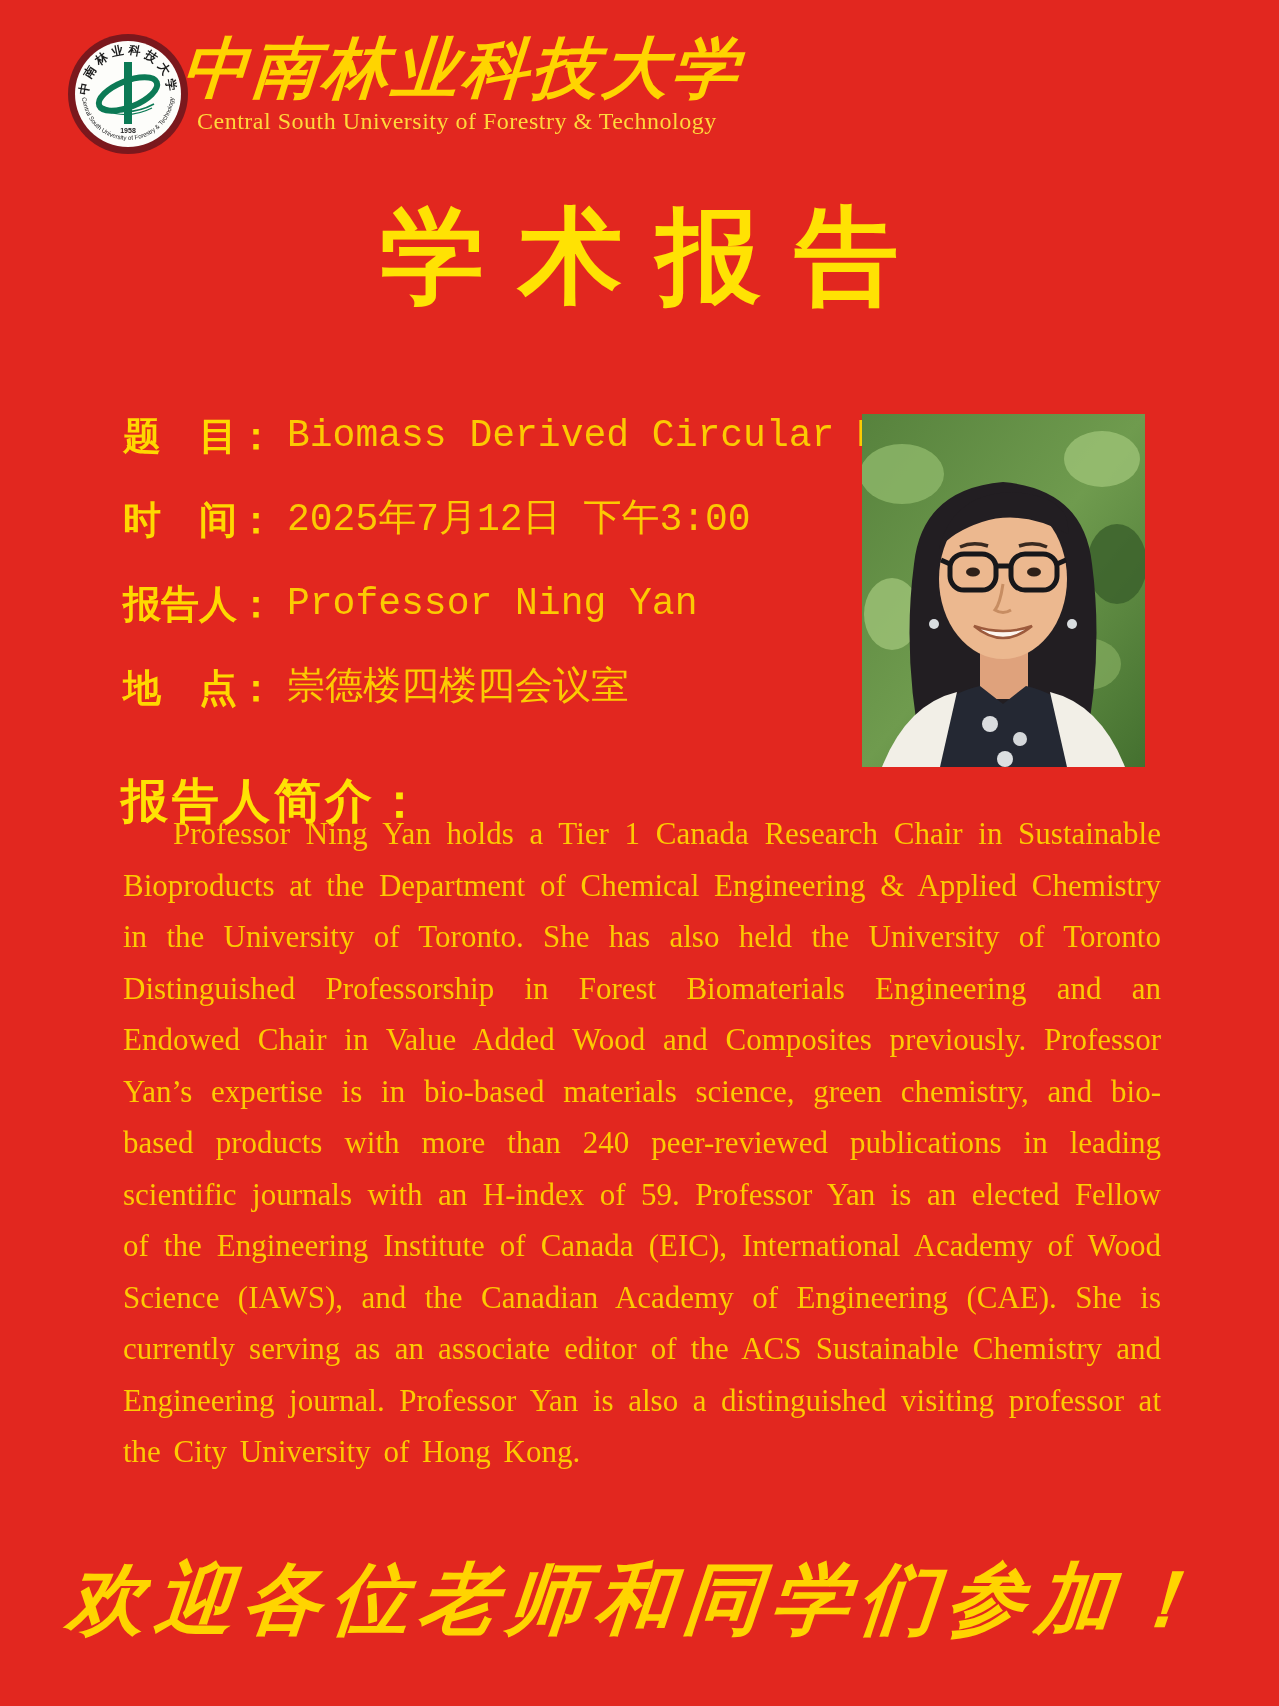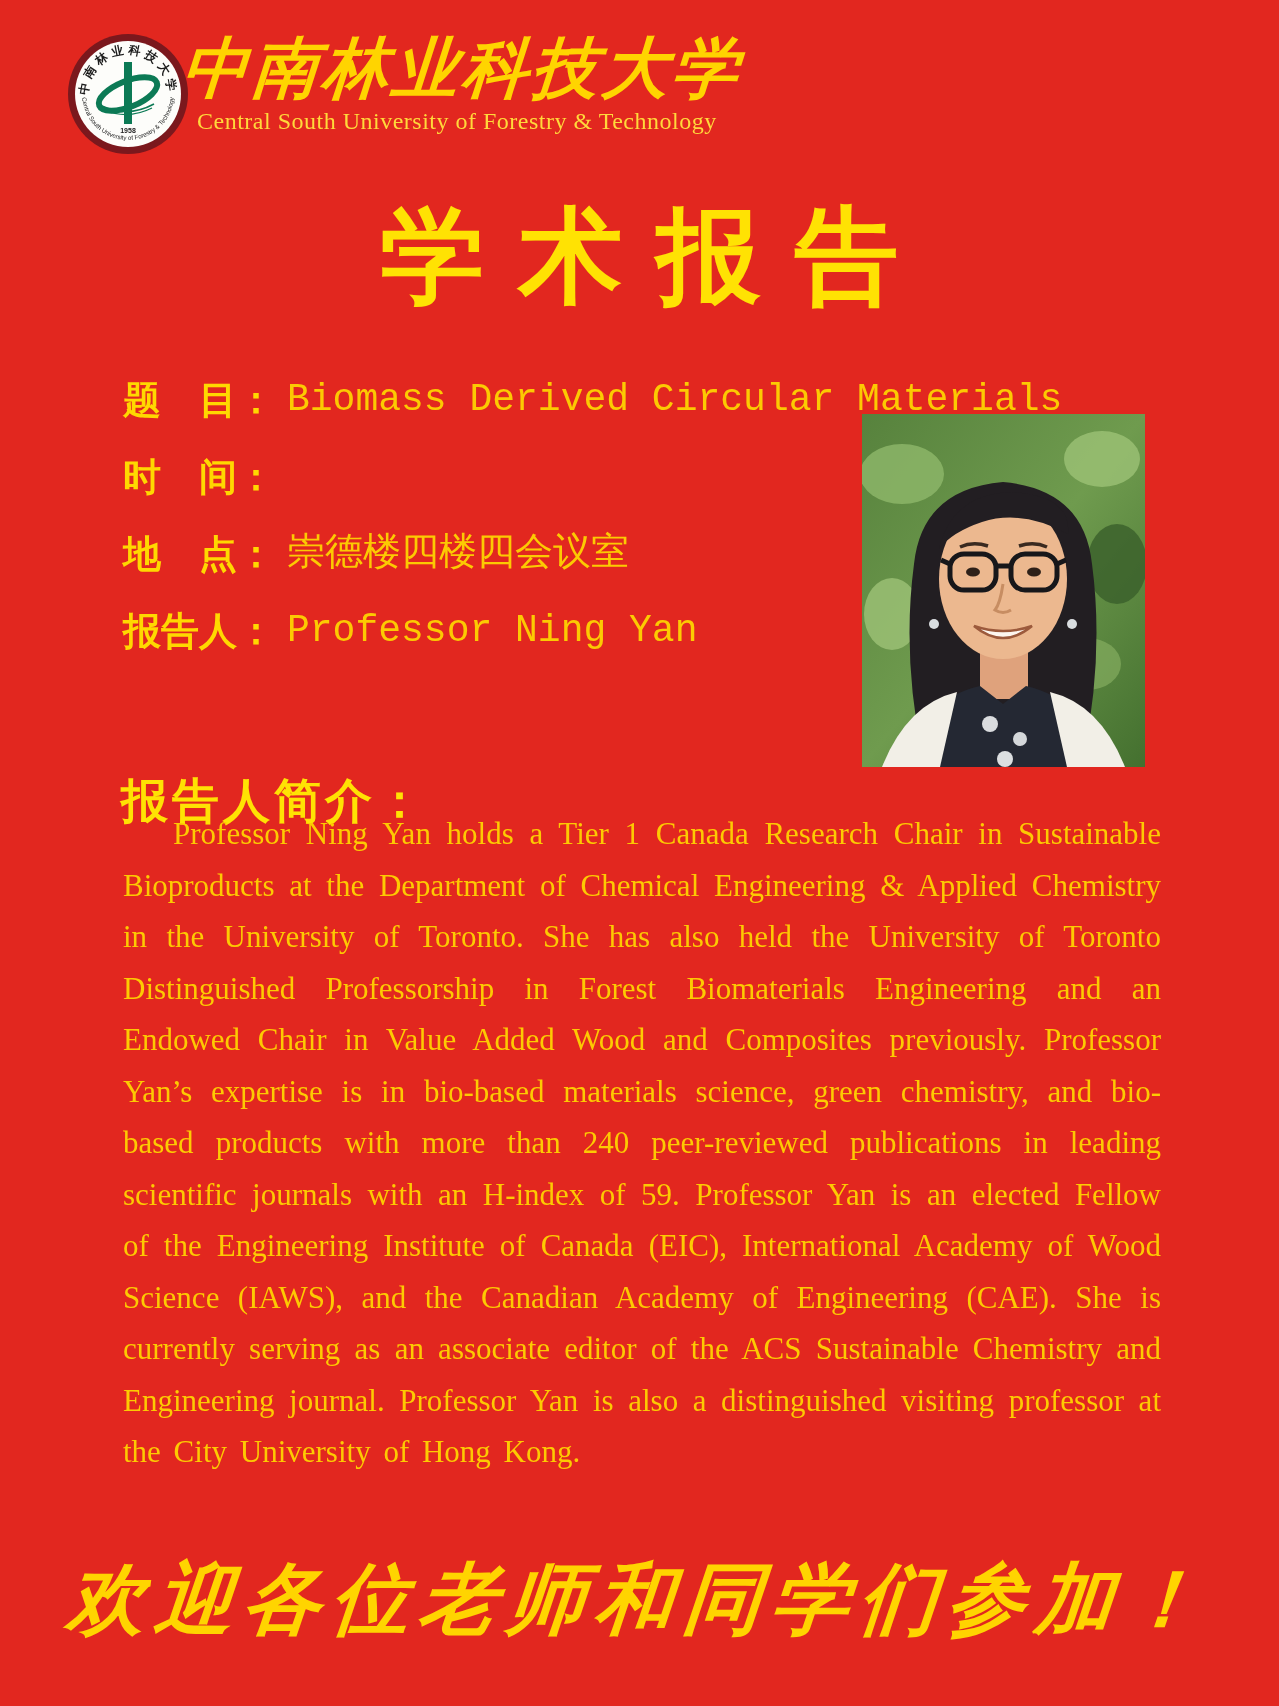--- a/index.html
+++ b/index.html
@@ -27,21 +27,21 @@
   .main-title{
     position:absolute;left:0;top:188px;width:100%;
     text-align:center;
     font-size:104px;font-weight:900;
     color:#ffe203;
     letter-spacing:34px;text-indent:34px;
     white-space:nowrap;
   }
   
   .details{position:absolute;left:123px;top:376px;width:730px;}
-  .detail-row{display:flex;align-items:flex-end;margin-bottom:29px;height:48px;}
+  .detail-row{display:flex;align-items:flex-end;margin-bottom:29px;height:48px;margin-top:36px;}
   .detail-label{
     display:inline-block;width:142px;
     font-size:38px;font-weight:900;color:#ffd800;
     text-align:justify;text-align-last:justify;
     line-height:48px;white-space:nowrap;
   }
   .detail-value{
     margin-left:22px;
     font-family:Liberation Mono, monospace;
     font-size:38px;color:#fcca02;
@@ -106,28 +106,29 @@
 
   <div class="main-title">学术报告</div>
 
   <div class="details">
     <div class="detail-row">
       <span class="detail-label">题　目：</span>
       <span class="detail-value">Biomass Derived Circular Materials</span>
     </div>
     <div class="detail-row">
       <span class="detail-label">时　间：</span>
+      <span class="detail-value">2025年7月12日 下午3:00</span>
+    </div>
+    <div class="detail-row">
+      <span class="detail-label">报告人：</span>
+      <span class="detail-value">Professor Ning Yan</span>
     </div>
     <div class="detail-row">
       <span class="detail-label">地　点：</span>
       <span class="detail-value">崇德楼四楼四会议室</span>
-    </div>
-    <div class="detail-row">
-      <span class="detail-label">报告人：</span>
-      <span class="detail-value">Professor Ning Yan</span>
     </div>
   </div>
 
   <svg class="photo" viewBox="0 0 283 353" aria-hidden="true">
     <defs>
       <linearGradient id="folia" x1="0" y1="0" x2="1" y2="1">
         <stop offset="0" stop-color="#57823d"></stop>
         <stop offset="0.5" stop-color="#6f9b4e"></stop>
         <stop offset="1" stop-color="#44702f"></stop>
       </linearGradient>

